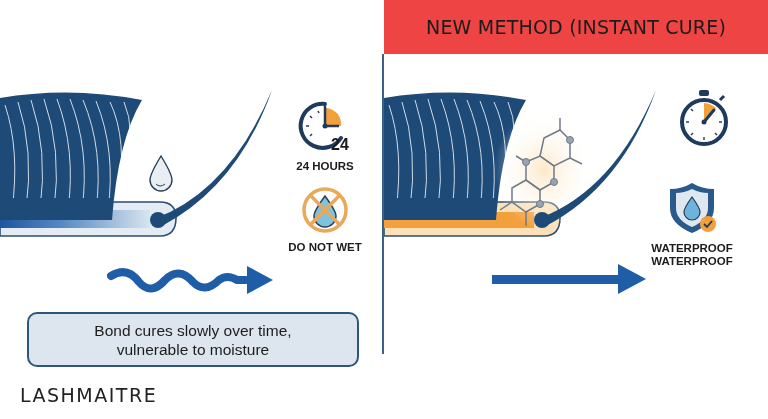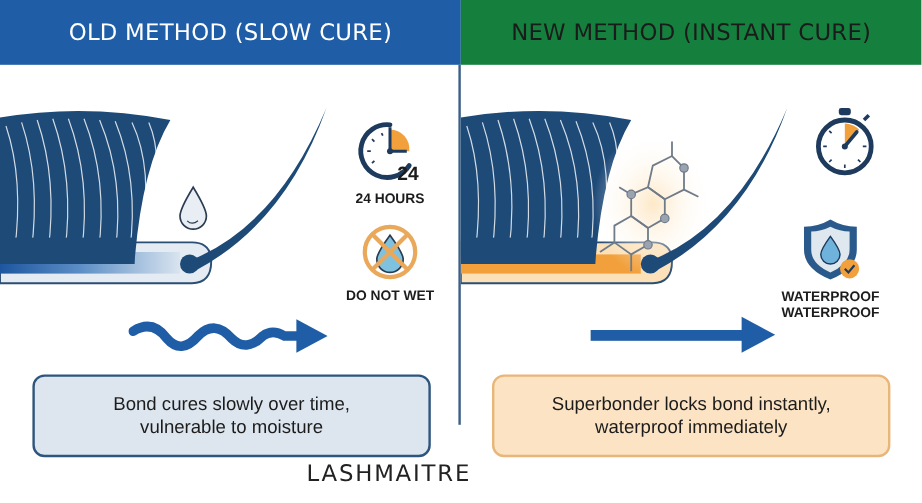--- a/index.html
+++ b/index.html
@@ -9,53 +9,52 @@
   .panel { position: absolute; top: 0; width: 384px; height: 362px; }
   .panel.left { left: 0; }
   .panel.right { left: 384px; }
 
   .header {
     position: absolute; left: 0; top: 0; width: 100%; height: 54px;
     display: flex; align-items: center; justify-content: center;
     font-size: 19px; letter-spacing: 0.2px;
   }
   .left .header { background: #1f5ea6; color: #ffffff; }
-  .right .header { background: #15803d; color: #1b1b1b; }
+  .right .header { background: #ef4444; color: #1b1b1b; }
 
   .divider { position: absolute; left: 382px; top: 54px; width: 2px; height: 300px; background: #3b5f86; }
 
   .illus { position: absolute; left: 0; top: 80px; }
 
   .icon-block { position: absolute; width: 100px; text-align: center; }
   .icon-label {
     font-family: "Liberation Sans", sans-serif; font-weight: bold;
     font-size: 11.5px; color: #1c1c1c; line-height: 13px; margin-top: 2px;
   }
 
   .arrow { position: absolute; }
 
   .caption-box {
-    position: absolute; left: 27px; width: 332px; height: 69px;
+    position: absolute; left: 27px; width: 332px; height: 55px;
     border-radius: 10px; border: 2px solid;
     display: flex; align-items: center; justify-content: center; text-align: center;
     font-family: "Liberation Sans", sans-serif; font-size: 15.5px; line-height: 19px; color: #1c1c1c;
   }
   .left .caption-box { top: 312px; background: #dde6ef; border-color: #2e557e; }
   .right .caption-box { top: 312px; left: 26px; background: #fbe3c4; border-color: #e9b679; }
 
   .brand {
-    position: absolute; left: 0; top: 384px; width: 648px; text-align: center;
-    font-family: "DejaVu Sans", sans-serif; font-size: 19px; letter-spacing: 1.5px; color: #222;
+    position: absolute; left: 0; top: 384px; width: 648px; 
+    font-family: "DejaVu Sans", sans-serif; font-size: 19px; letter-spacing: 1.5px; color: #222; padding-left: 20px;
   }
 </style>
 </head>
 <body>
 
 <div class="panel left">
-  <div class="header">OLD METHOD (SLOW CURE)</div>
 
   <svg class="illus" width="290" height="170" viewBox="0 0 290 170">
     <defs>
       <linearGradient id="gBlueBase" x1="0" x2="1">
         <stop offset="0" stop-color="#1d56a0"></stop>
         <stop offset="0.45" stop-color="#5d8fc6"></stop>
         <stop offset="1" stop-color="#d9e4ef"></stop>
       </linearGradient>
     </defs>
 
@@ -206,21 +205,15 @@
       <div>WATERPROOF</div>
       <div>WATERPROOF</div>
     </div>
   </div>
 
   <svg class="arrow" style="left:108px; top:263px;" width="156" height="32" viewBox="0 0 156 32">
     <rect x="0" y="12" width="128" height="9" fill="#1f5ea6"></rect>
     <path d="M126 1 L154 16 L126 31 Z" fill="#1f5ea6"></path>
   </svg>
 
-  <div class="caption-box">
-    <div>
-      <div>Superbonder locks bond instantly,</div>
-      <div>waterproof immediately</div>
-    </div>
-  </div>
 </div>
 
 <div class="brand">LASHMAITRE</div>
 
 </body></html>

